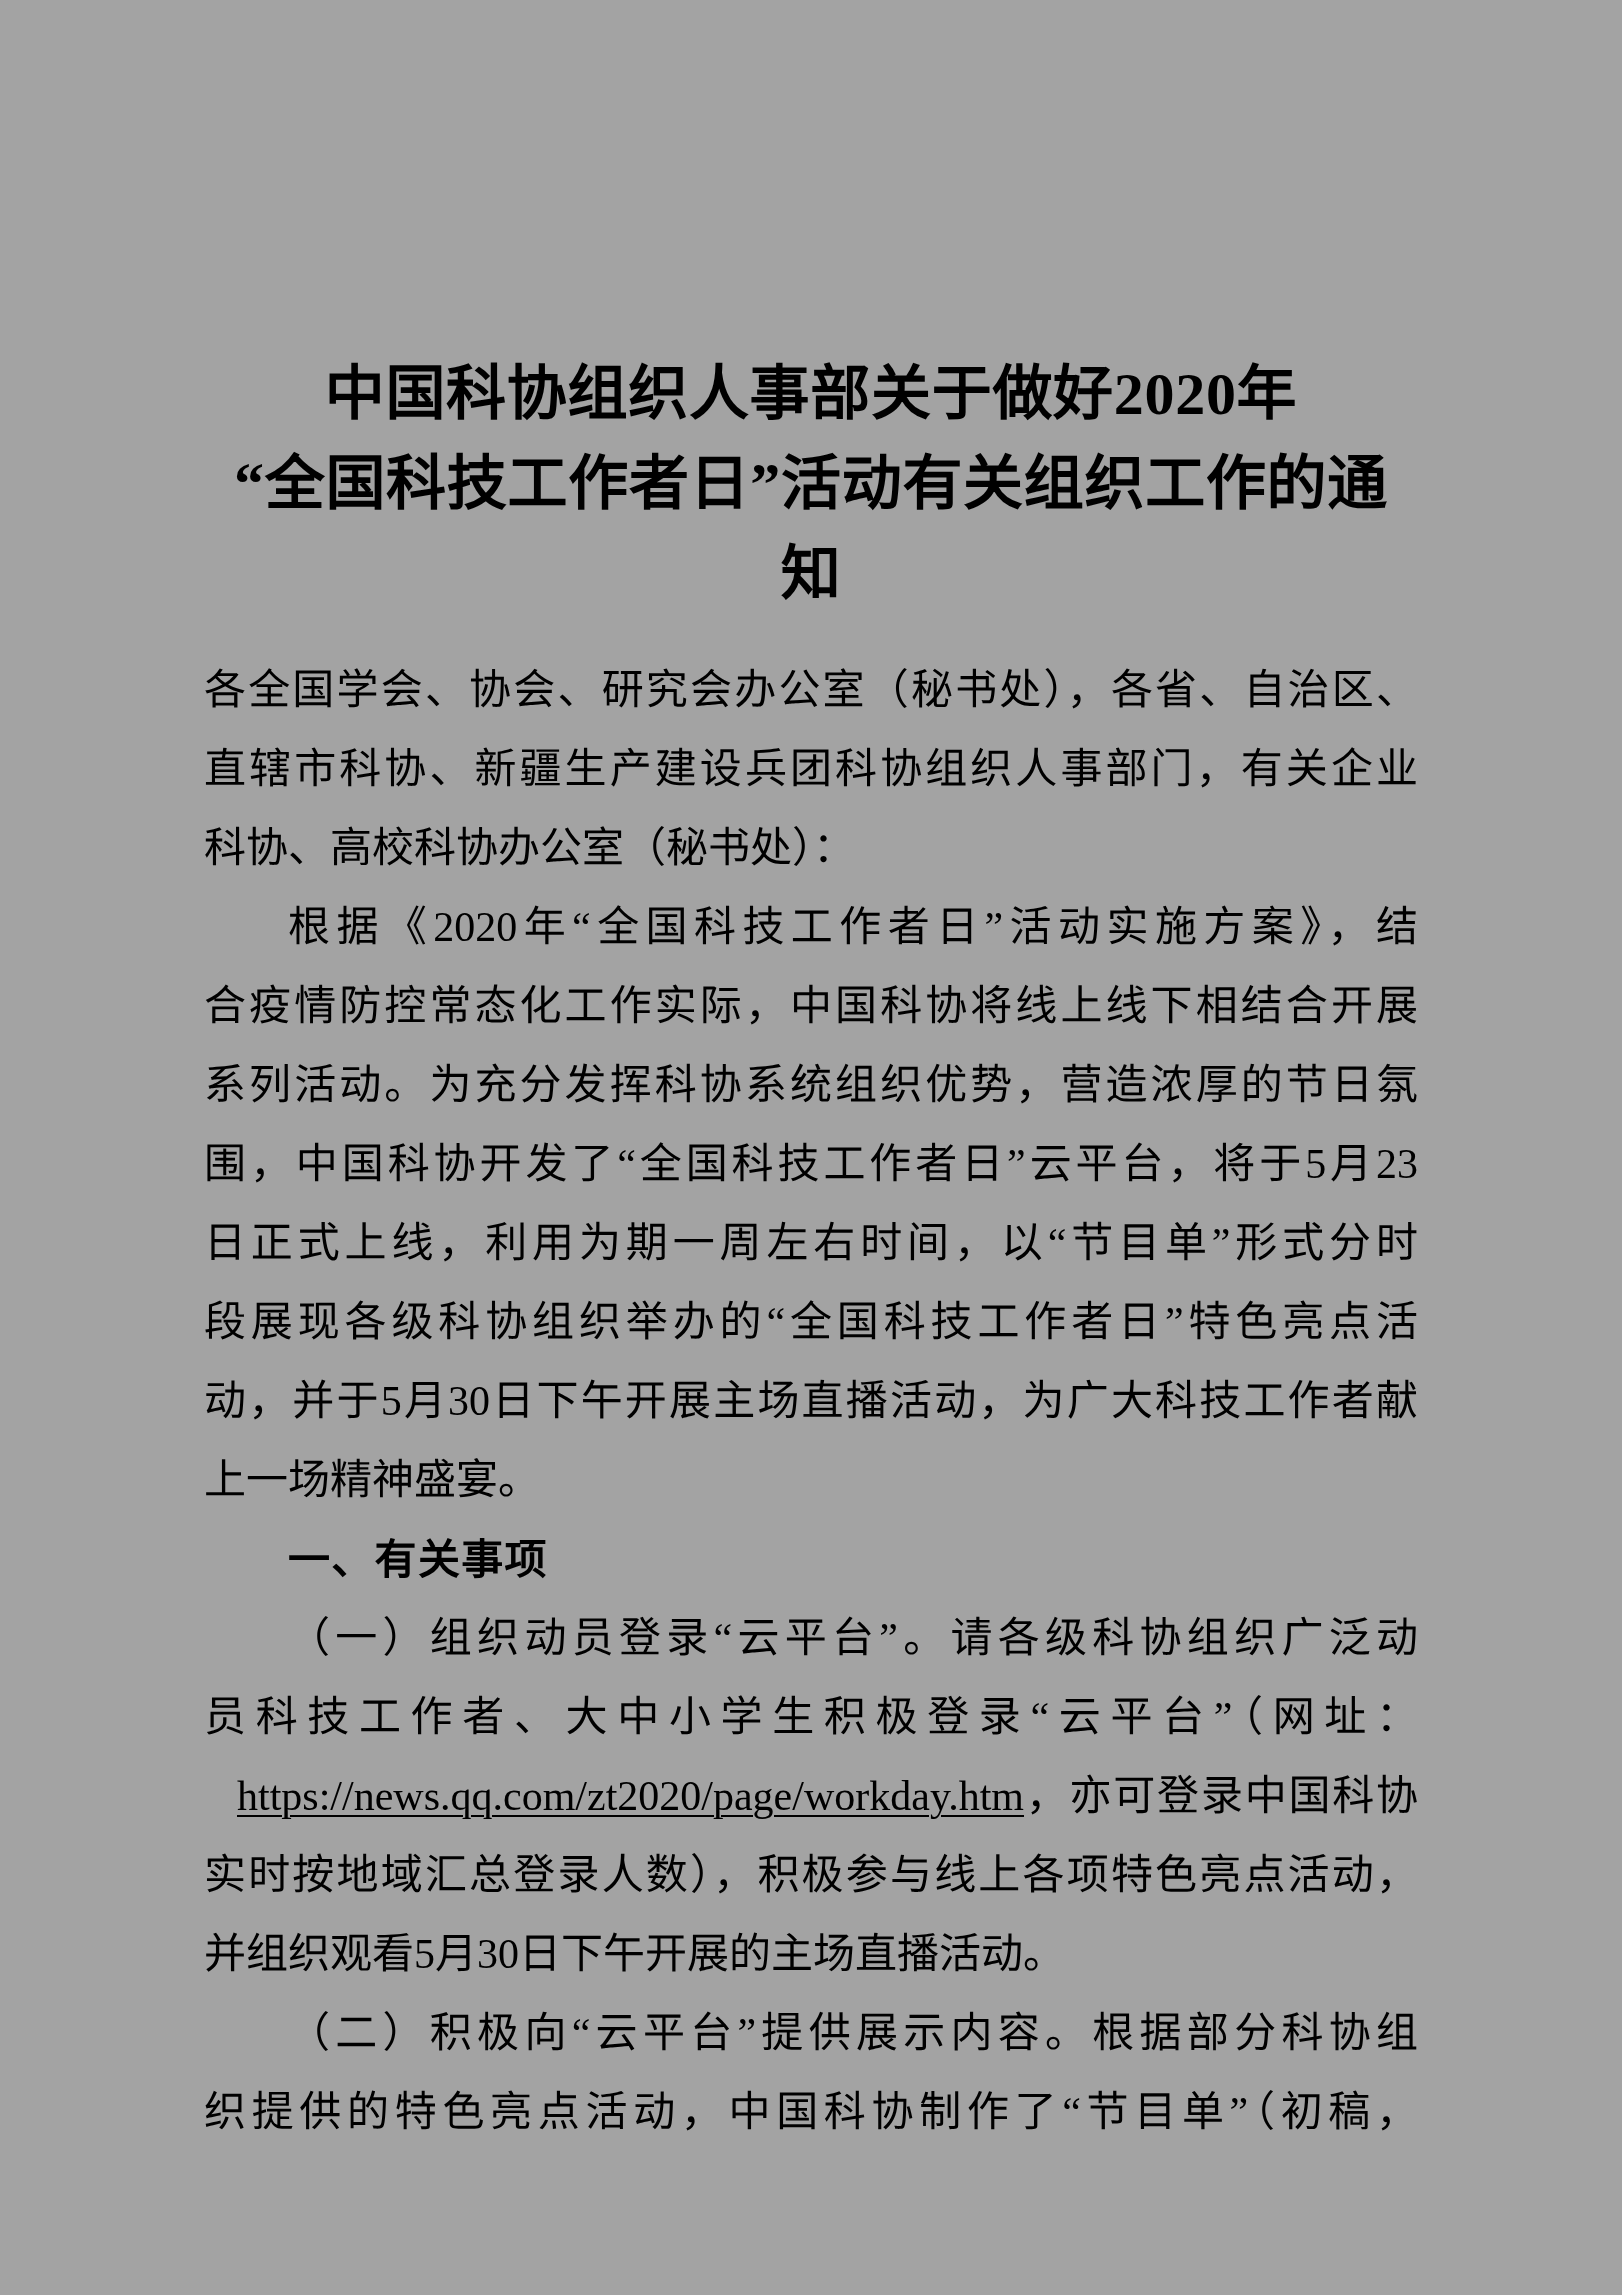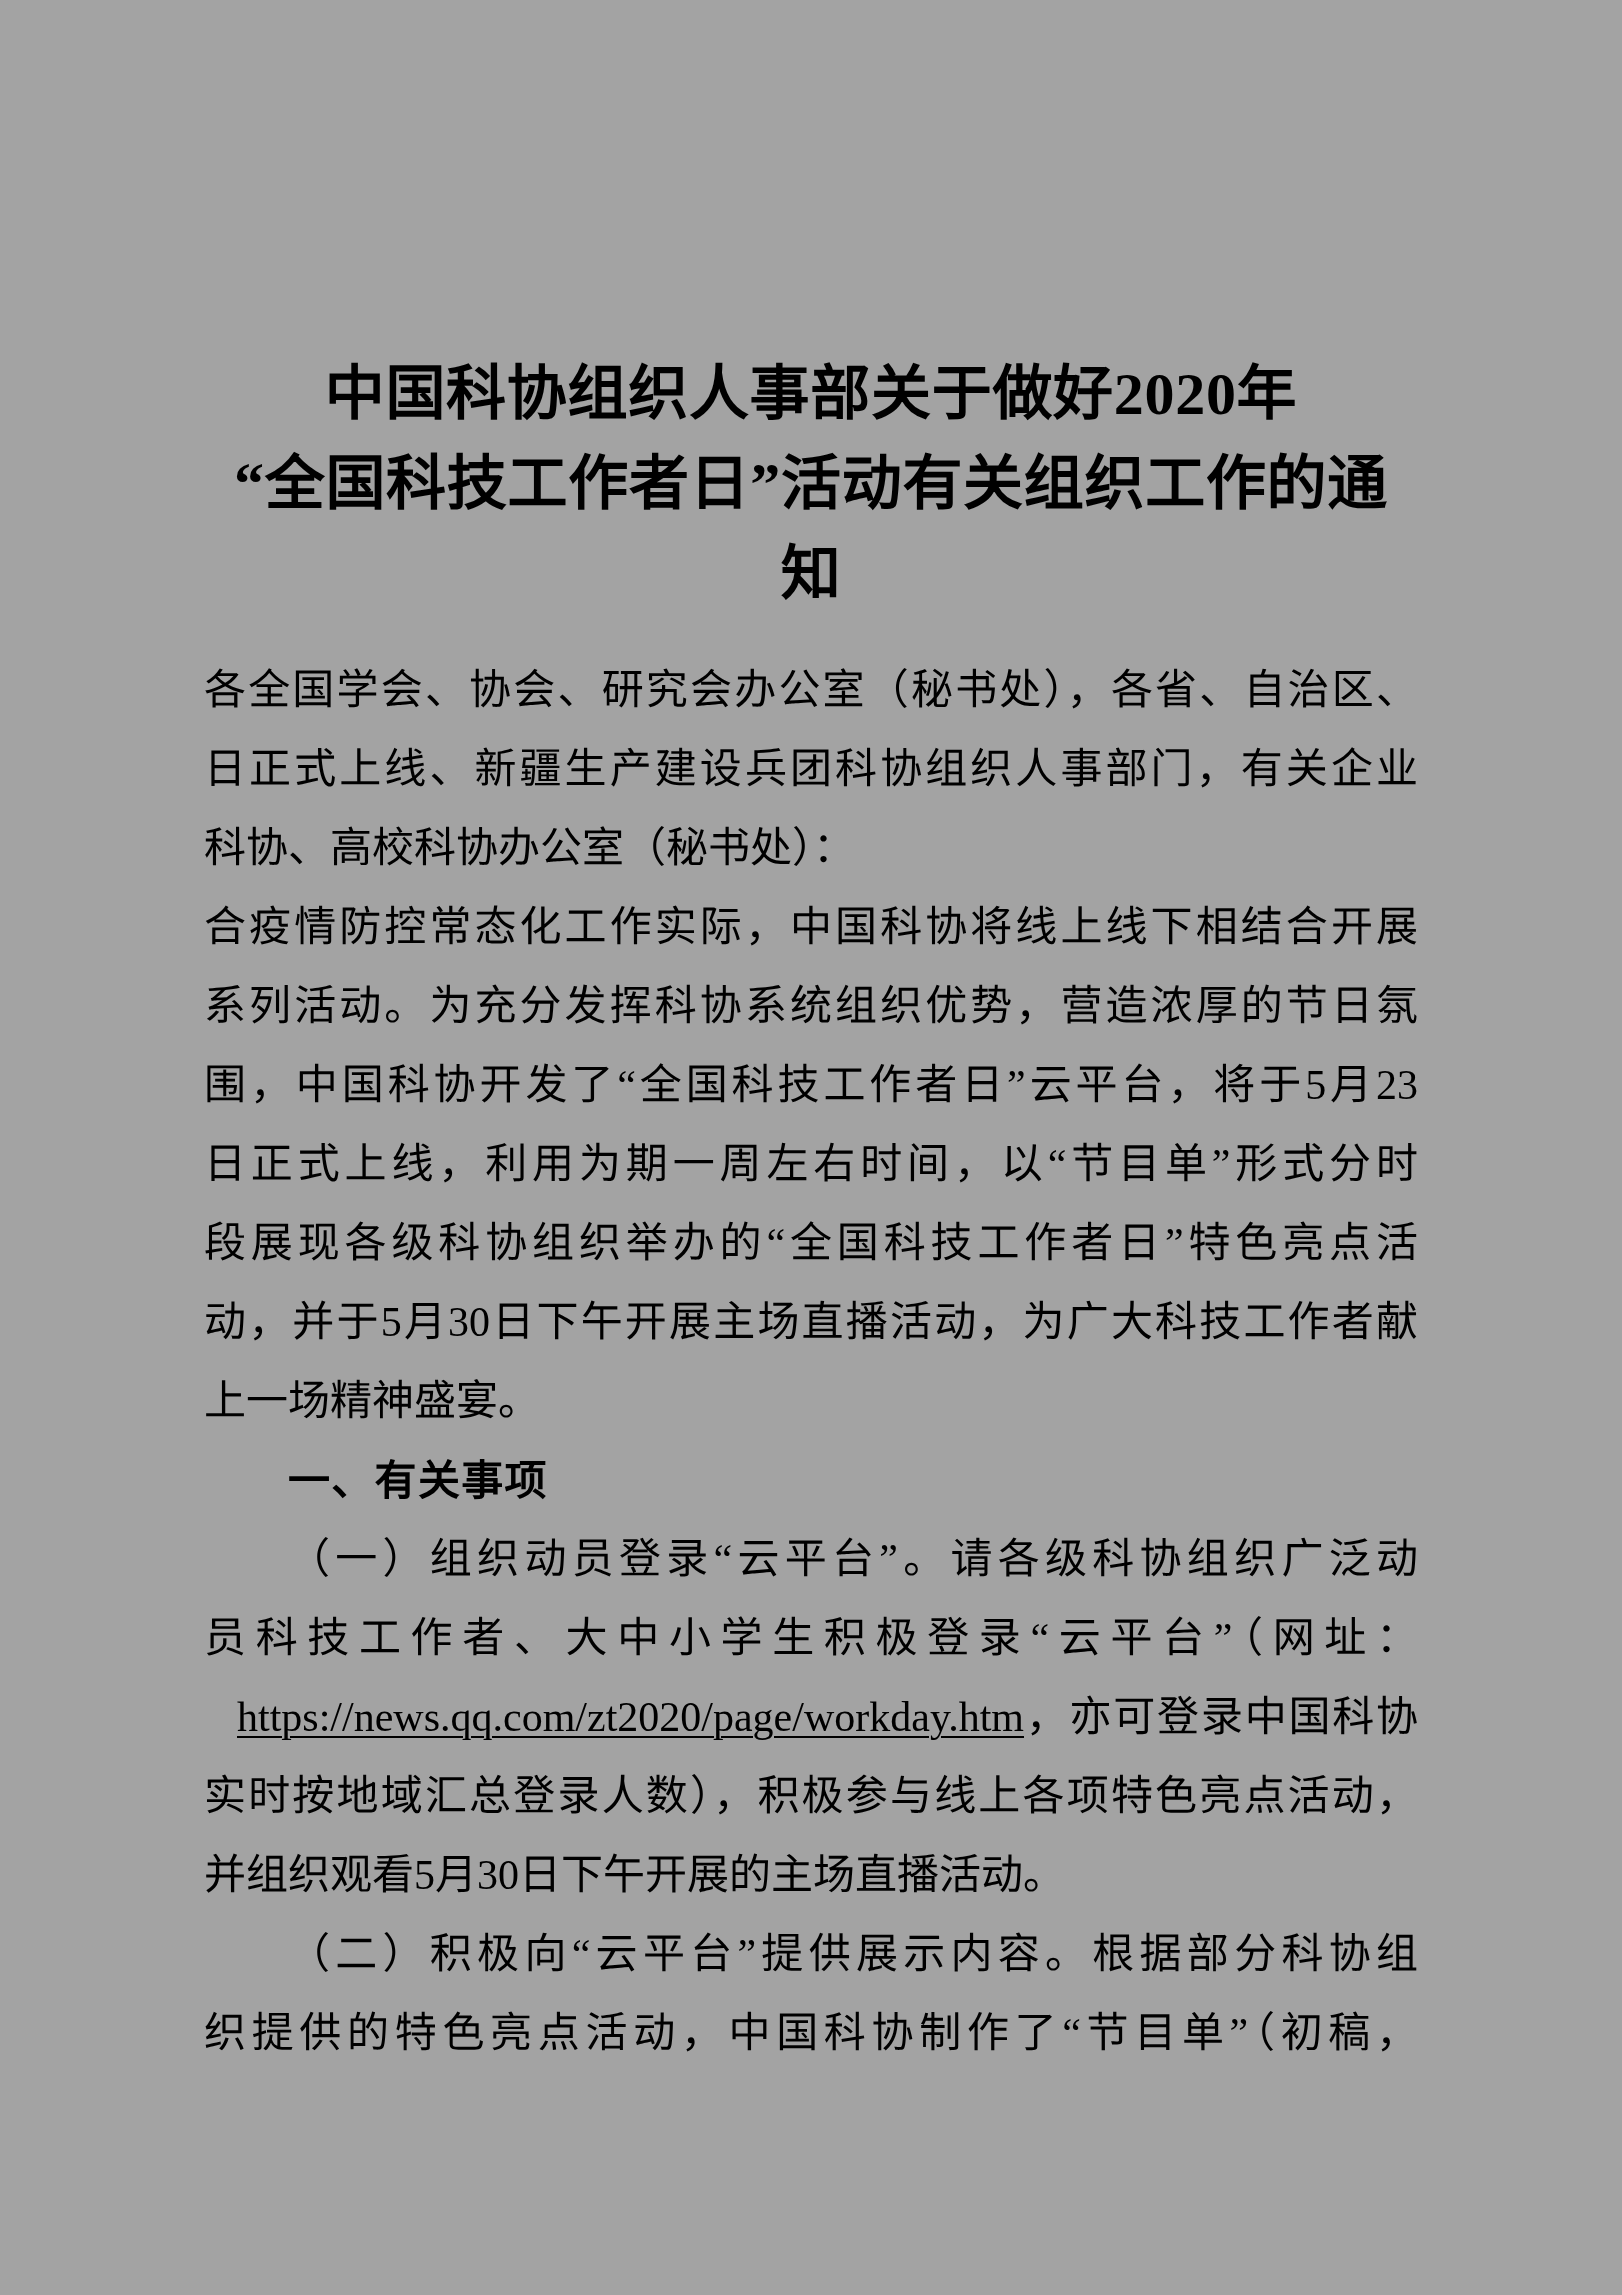--- a/index.html
+++ b/index.html
@@ -67,24 +67,25 @@
 
 <div class="page">
   <div class="content">
     <div class="doc-title">
       <div class="title-line">中国科协组织人事部关于做好2020年</div>
       <div class="title-line">“全国科技工作者日”活动有关组织工作的通知</div>
     </div>
     <div class="doc-body">
         <div class="para">
           <div class="line fill">各全国学会、协会、研究会办公室（秘书处），各省、自治区、</div>
-          <div class="line fill">日正式上线、新疆生产建设兵团科协组织人事部门，有关企业</div>
+          <div class="line fill">直辖市科协、新疆生产建设兵团科协组织人事部门，有关企业</div>
           <div class="line">科协、高校科协办公室（秘书处）：</div>
         </div>
         <div class="para">
+          <div class="line indent fill">根据《2020年“全国科技工作者日”活动实施方案》，结</div>
           <div class="line fill">合疫情防控常态化工作实际，中国科协将线上线下相结合开展</div>
           <div class="line fill">系列活动。为充分发挥科协系统组织优势，营造浓厚的节日氛</div>
           <div class="line fill">围，中国科协开发了“全国科技工作者日”云平台，将于5月23</div>
           <div class="line fill">日正式上线，利用为期一周左右时间，以“节目单”形式分时</div>
           <div class="line fill">段展现各级科协组织举办的“全国科技工作者日”特色亮点活</div>
           <div class="line fill">动，并于5月30日下午开展主场直播活动，为广大科技工作者献</div>
           <div class="line">上一场精神盛宴。</div>
         </div>
         <div class="para heading">
           <div class="line indent">一、有关事项</div>

